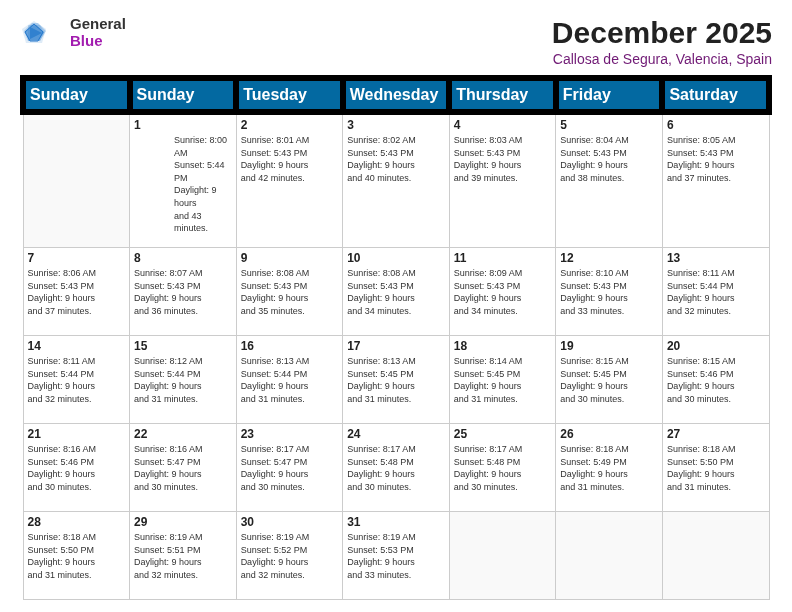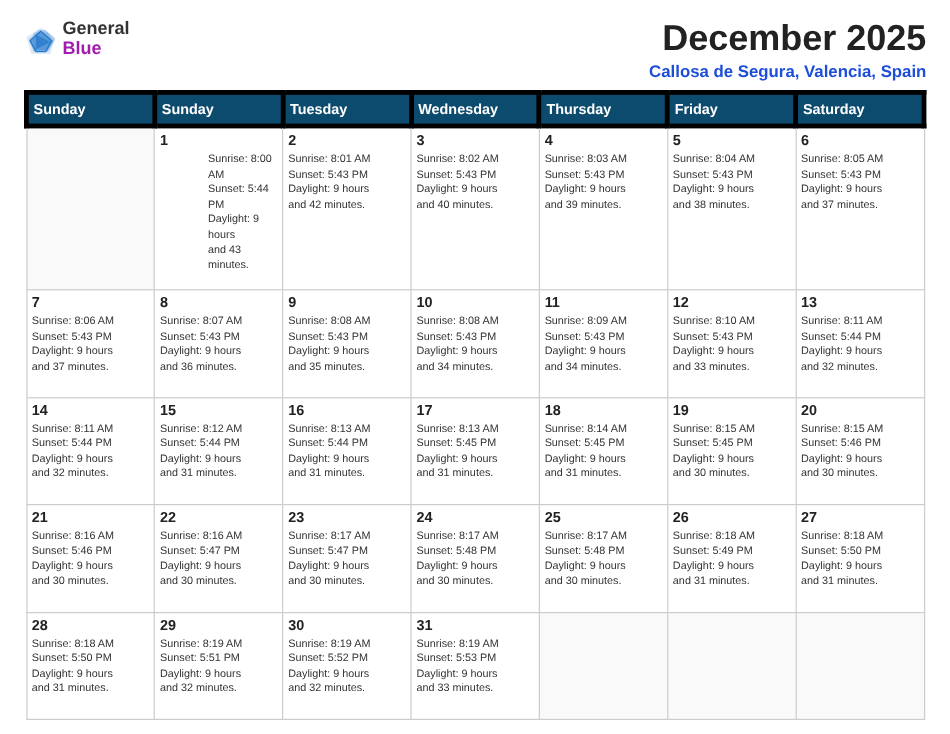--- a/index.html
+++ b/index.html
@@ -18,22 +18,22 @@
       flex-direction: column;
     }
     .header {
       display: flex;
       align-items: flex-start;
       justify-content: space-between;
       margin-bottom: 8px;
     }
     .logo {
       display: flex;
-      align-items: flex-end;
-      gap: 2px;
+      align-items: center;
+      gap: 20px;
     }
     .logo-text {
       display: flex;
       flex-direction: column;
       line-height: 1.1;
     }
     .logo-general {
       font-size: 15px;
       font-weight: bold;
       color: #333;
@@ -52,38 +52,37 @@
       text-align: right;
     }
     .month-title {
       font-size: 30px;
       font-weight: bold;
       color: #222;
       line-height: 1.1;
     }
     .location {
       font-size: 14px;
-      color: #1d4ed8;
+      color: #701a75;
       margin-top: 2px;
-      font-weight: bold;
     }
     .calendar {
       flex: 1;
       border-collapse: collapse;
       width: 100%;
       table-layout: fixed;
     }
     .calendar thead tr th {
-      background-color: #0c4a6e;
+      background-color: #0369a1;
       color: #fff;
-      font-size: 12px;
+      font-size: 16px;
       font-weight: bold;
       padding: 5px 4px;
       text-align: left;
-      border: 4px solid #000000;
+      border: 6px solid #000000;
     }
     .calendar tbody tr td {
       border: 1px solid #ccc;
       vertical-align: top;
       padding: 3px 4px;
       font-size: 9.5px;
       color: #333;
       height: 82px;
       width: 113px;
     }

